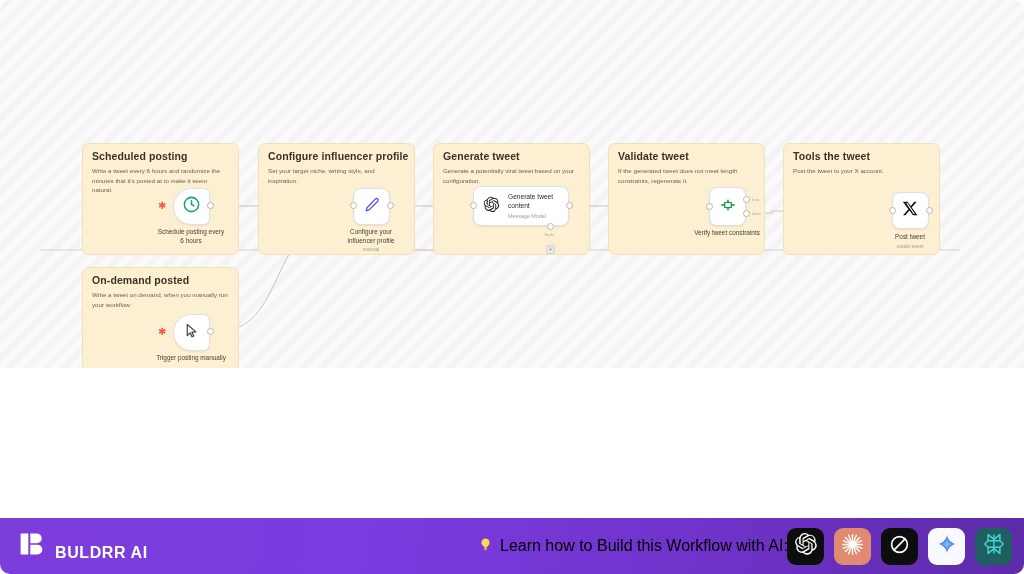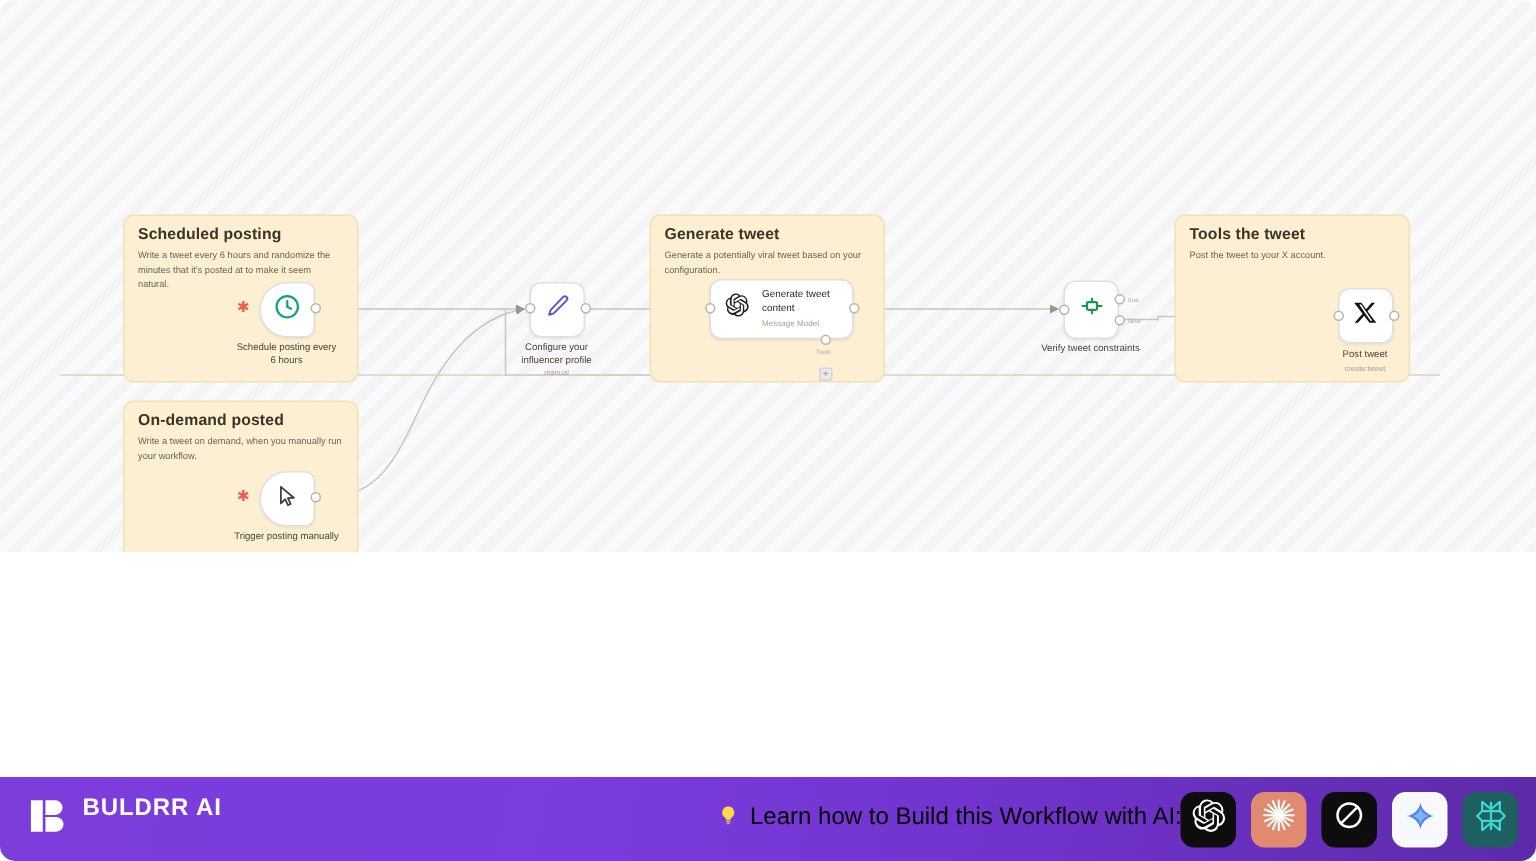--- a/index.html
+++ b/index.html
@@ -103,21 +103,21 @@
     box-shadow:0 1px 3px rgba(20,20,30,.08);cursor:pointer;
   }
 
   
   #footer{
     position:absolute;left:0;top:518px;width:1024px;height:56px;
     background:linear-gradient(100deg,#7c3ddb 0%,#7b3ce0 35%,#6f32c9 70%,#5c2ba8 100%);
     border-bottom-left-radius:10px;border-bottom-right-radius:10px;
     display:flex;align-items:center;
   }
-  #brand{display:flex;align-items:flex-start;gap:9px;margin-left:18px;}
+  #brand{display:flex;align-items:flex-end;gap:9px;margin-left:18px;}
   #brand-name{
     font-size:16px;font-weight:bold;color:#fff;letter-spacing:.6px;
   }
   #footer-center{
     position:absolute;left:478px;display:flex;align-items:flex-start;gap:7px;
   }
   #ai-icons{position:absolute;right:12px;display:flex;gap:10px;align-items:center;}
   .ai-icon{
     width:37px;height:37px;border-radius:9px;
     display:flex;align-items:center;justify-content:center;
@@ -152,26 +152,34 @@
       <path d="M549,250 L337,250 L337,206" stroke="#c9c5bd" stroke-width="1" fill="none"></path>
       <path d="M549,250 L960,250" stroke="#d6d2ca" stroke-width="1" fill="none"></path>
       <path d="M40,250 L549,250" stroke="#d6d2ca" stroke-width="1" fill="none"></path>
     </svg>
 
     <div class="frame" style="left:82px;top:143px;width:157px;height:112px;">
       <div class="frame-title">Scheduled posting</div>
       <div class="frame-desc">Write a tweet every 6 hours and randomize the minutes that it's posted at to make it seem natural.</div>
     </div>
 
+    <div class="frame" style="left:258px;top:143px;width:157px;height:112px;">
+      <div class="frame-title">Configure influencer profile</div>
+      <div class="frame-desc">Set your target niche, writing style, and inspiration.</div>
+    </div>
 
     <div class="frame" style="left:433px;top:143px;width:157px;height:112px;">
       <div class="frame-title">Generate tweet</div>
       <div class="frame-desc">Generate a potentially viral tweet based on your configuration.</div>
     </div>
 
+    <div class="frame" style="left:608px;top:143px;width:157px;height:112px;">
+      <div class="frame-title">Validate tweet</div>
+      <div class="frame-desc">If the generated tweet does not meet length constraints, regenerate it.</div>
+    </div>
 
     <div class="frame" style="left:783px;top:143px;width:157px;height:112px;">
       <div class="frame-title">Tools the tweet</div>
       <div class="frame-desc">Post the tweet to your X account.</div>
     </div>
 
     <div class="frame" style="left:82px;top:267px;width:157px;height:105px;">
       <div class="frame-title">On-demand posted</div>
       <div class="frame-desc">Write a tweet on demand, when you manually run your workflow.</div>
     </div>

